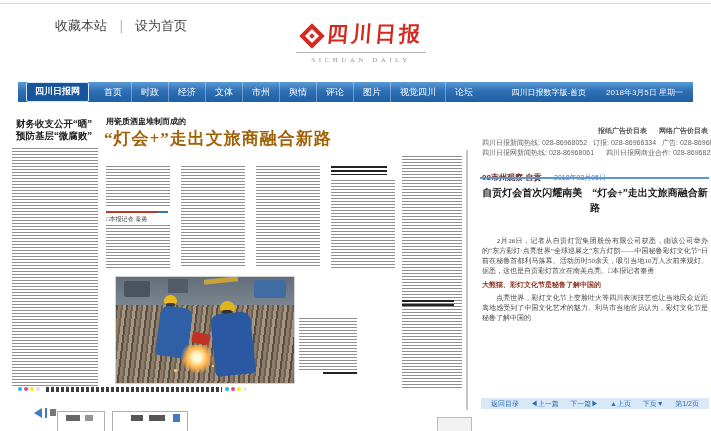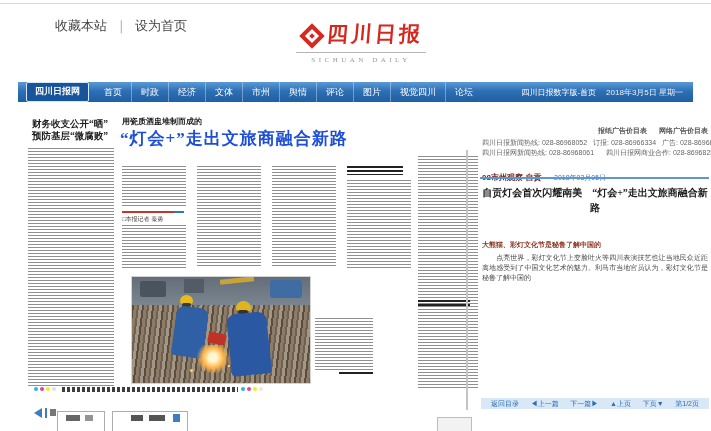--- a/index.html
+++ b/index.html
@@ -14,21 +14,21 @@
   .dot{display:inline-block;width:4px;height:4px;border-radius:50%;margin-right:2px;vertical-align:top}
   
   #topbar{left:55px;top:17px;font-size:13px;color:#444}
   #topbar span{cursor:pointer}
   
   #navbar{left:18px;top:82px;width:675px;height:20px;display:flex;color:#fff;font-size:9px;
           background:linear-gradient(180deg,#5b9ad6 0,#2e70b5 45%,#1f5fa4 100%)}
   .nav-item{padding:0 9px;line-height:20px;border-right:1px solid rgba(255,255,255,.35);cursor:pointer;white-space:nowrap}
   .nav-item.active{background:#16549c;border:1px solid #d6e7f8;border-radius:2px;margin:0 6px 0 8px;
           padding:1px 8px;line-height:14px;font-weight:bold}
-  .nav-right{margin-left:auto;display:flex;gap:10px;padding-right:10px;font-size:8px;align-items:center}
+  .nav-right{margin-left:auto;display:flex;gap:20px;padding-right:10px;font-size:8px;align-items:center}
   
   #scan{filter:blur(.25px)}
   
   #photo{left:115px;top:276px;width:178px;height:106px;background:#8d97a1;overflow:hidden;border:1px solid #d4d4d4}
   
   .contact{font-size:7px;color:#666;white-space:nowrap}
   #article-body{font-size:7px;line-height:10px;color:#4a4a4a;text-align:justify}
   #article-body p{margin:0 0 3px}
   .subhead{font-weight:bold;color:#8b3620;margin:4px 0 3px;font-size:7px}
   #pager{left:481px;top:398px;width:228px;height:11px;background:#d9e8f7;display:flex;align-items:center;
@@ -71,30 +71,30 @@
     <div class="nav-item">评论</div>
     <div class="nav-item">图片</div>
     <div class="nav-item">视觉四川</div>
     <div class="nav-item" style="border-right:none">论坛</div>
     <div class="nav-right">
       <span style="cursor:pointer">四川日报数字版-首页</span>
       <span style="color:#eaf2fb">2018年3月5日 星期一</span>
     </div>
   </div>
 
-  <div class="abs" id="scan" style="left:16px;top:108px;width:466px;height:290px">
+  <div class="abs" id="scan" style="left:0;top:108px;width:466px;height:290px">
 
     <div class="serif abs" style="left:8px;top:10px;width:92px;text-align:center;font-weight:bold;font-size:9.5px;line-height:12px;color:#1d1d1d">
       <div>财务收支公开“晒”</div>
       <div>预防基层“微腐败”</div>
     </div>
     <div class="abs tx" style="left:12px;top:40px;width:86px;height:240px"></div>
 
     <div class="abs" style="left:106px;top:8px;font-size:8px;font-weight:bold;color:#222;white-space:nowrap">用瓷质酒盅堆制而成的</div>
-    <div class="serif abs" style="left:104px;top:19px;font-size:17px;font-weight:bold;letter-spacing:1px;color:#1d4ed8;white-space:nowrap">“灯会+”走出文旅商融合新路</div>
+    <div class="serif abs" style="left:104px;top:19px;font-size:17px;font-weight:bold;letter-spacing:1px;color:#a16207;white-space:nowrap">“灯会+”走出文旅商融合新路</div>
 
     <div class="abs tx" style="left:106px;top:58px;width:64px;height:42px"></div>
     <div class="abs" style="left:106px;top:103px;width:52px;height:2px;background:#c2372a"></div>
     <div class="abs" style="left:158px;top:103px;width:10px;height:2px;background:#2a7ab8"></div>
     <div class="abs" style="left:106px;top:107px;font-size:6px;color:#444;white-space:nowrap">□本报记者 秦勇</div>
     <div class="abs tx" style="left:106px;top:117px;width:64px;height:43px"></div>
 
     <div class="abs tx" style="left:181px;top:58px;width:64px;height:102px"></div>
     <div class="abs tx" style="left:256px;top:58px;width:64px;height:102px"></div>
     <div class="abs txb" style="left:331px;top:58px;width:56px;height:9px"></div>
@@ -160,20 +160,21 @@
 
   <div class="abs" style="left:482px;top:166px;white-space:nowrap">
     <span style="font-size:8px;font-weight:bold;color:#6b2a22;cursor:pointer">08市州观察·自贡</span>
     <span style="font-size:7px;color:#3a78c3;margin-left:8px">2018年03月05日</span>
   </div>
   <div class="abs" style="left:480px;top:177px;width:229px;height:2px;background:#5e97d0"></div>
 
   <div class="serif abs" style="left:482px;top:185px;width:226px;text-align:center;font-size:10px;line-height:15px;font-weight:bold;color:#1a1a1a">自贡灯会首次闪耀南美　“灯会+”走出文旅商融合新路</div>
 
   <div class="serif abs" id="article-body" style="left:482px;top:236px;width:226px;height:160px;overflow:hidden">
+    <p>　　2月26日，记者从自贡灯贸集团股份有限公司获悉，由该公司举办的“东方彩灯·点亮世界”全球巡展之“东方灯韵——中国秘鲁彩灯文化节”日前在秘鲁首都利马落幕。活动历时50余天，吸引当地10万人次前来观灯。据悉，这也是自贡彩灯首次在南美点亮。□本报记者秦勇</p>
     <div class="subhead">大熊猫、彩灯文化节是秘鲁了解中国的</div>
     <p>　　点亮世界，彩灯文化节上变脸吐火等四川表演技艺也让当地民众近距离地感受到了中国文化艺术的魅力。利马市当地官员认为，彩灯文化节是秘鲁了解中国的</p>
   </div>
 
   <div class="abs" id="pager">
     <span>返回目录</span>
     <span>◀上一篇</span>
     <span>下一篇▶</span>
     <span>▲上页</span>
     <span>下页▼</span>

